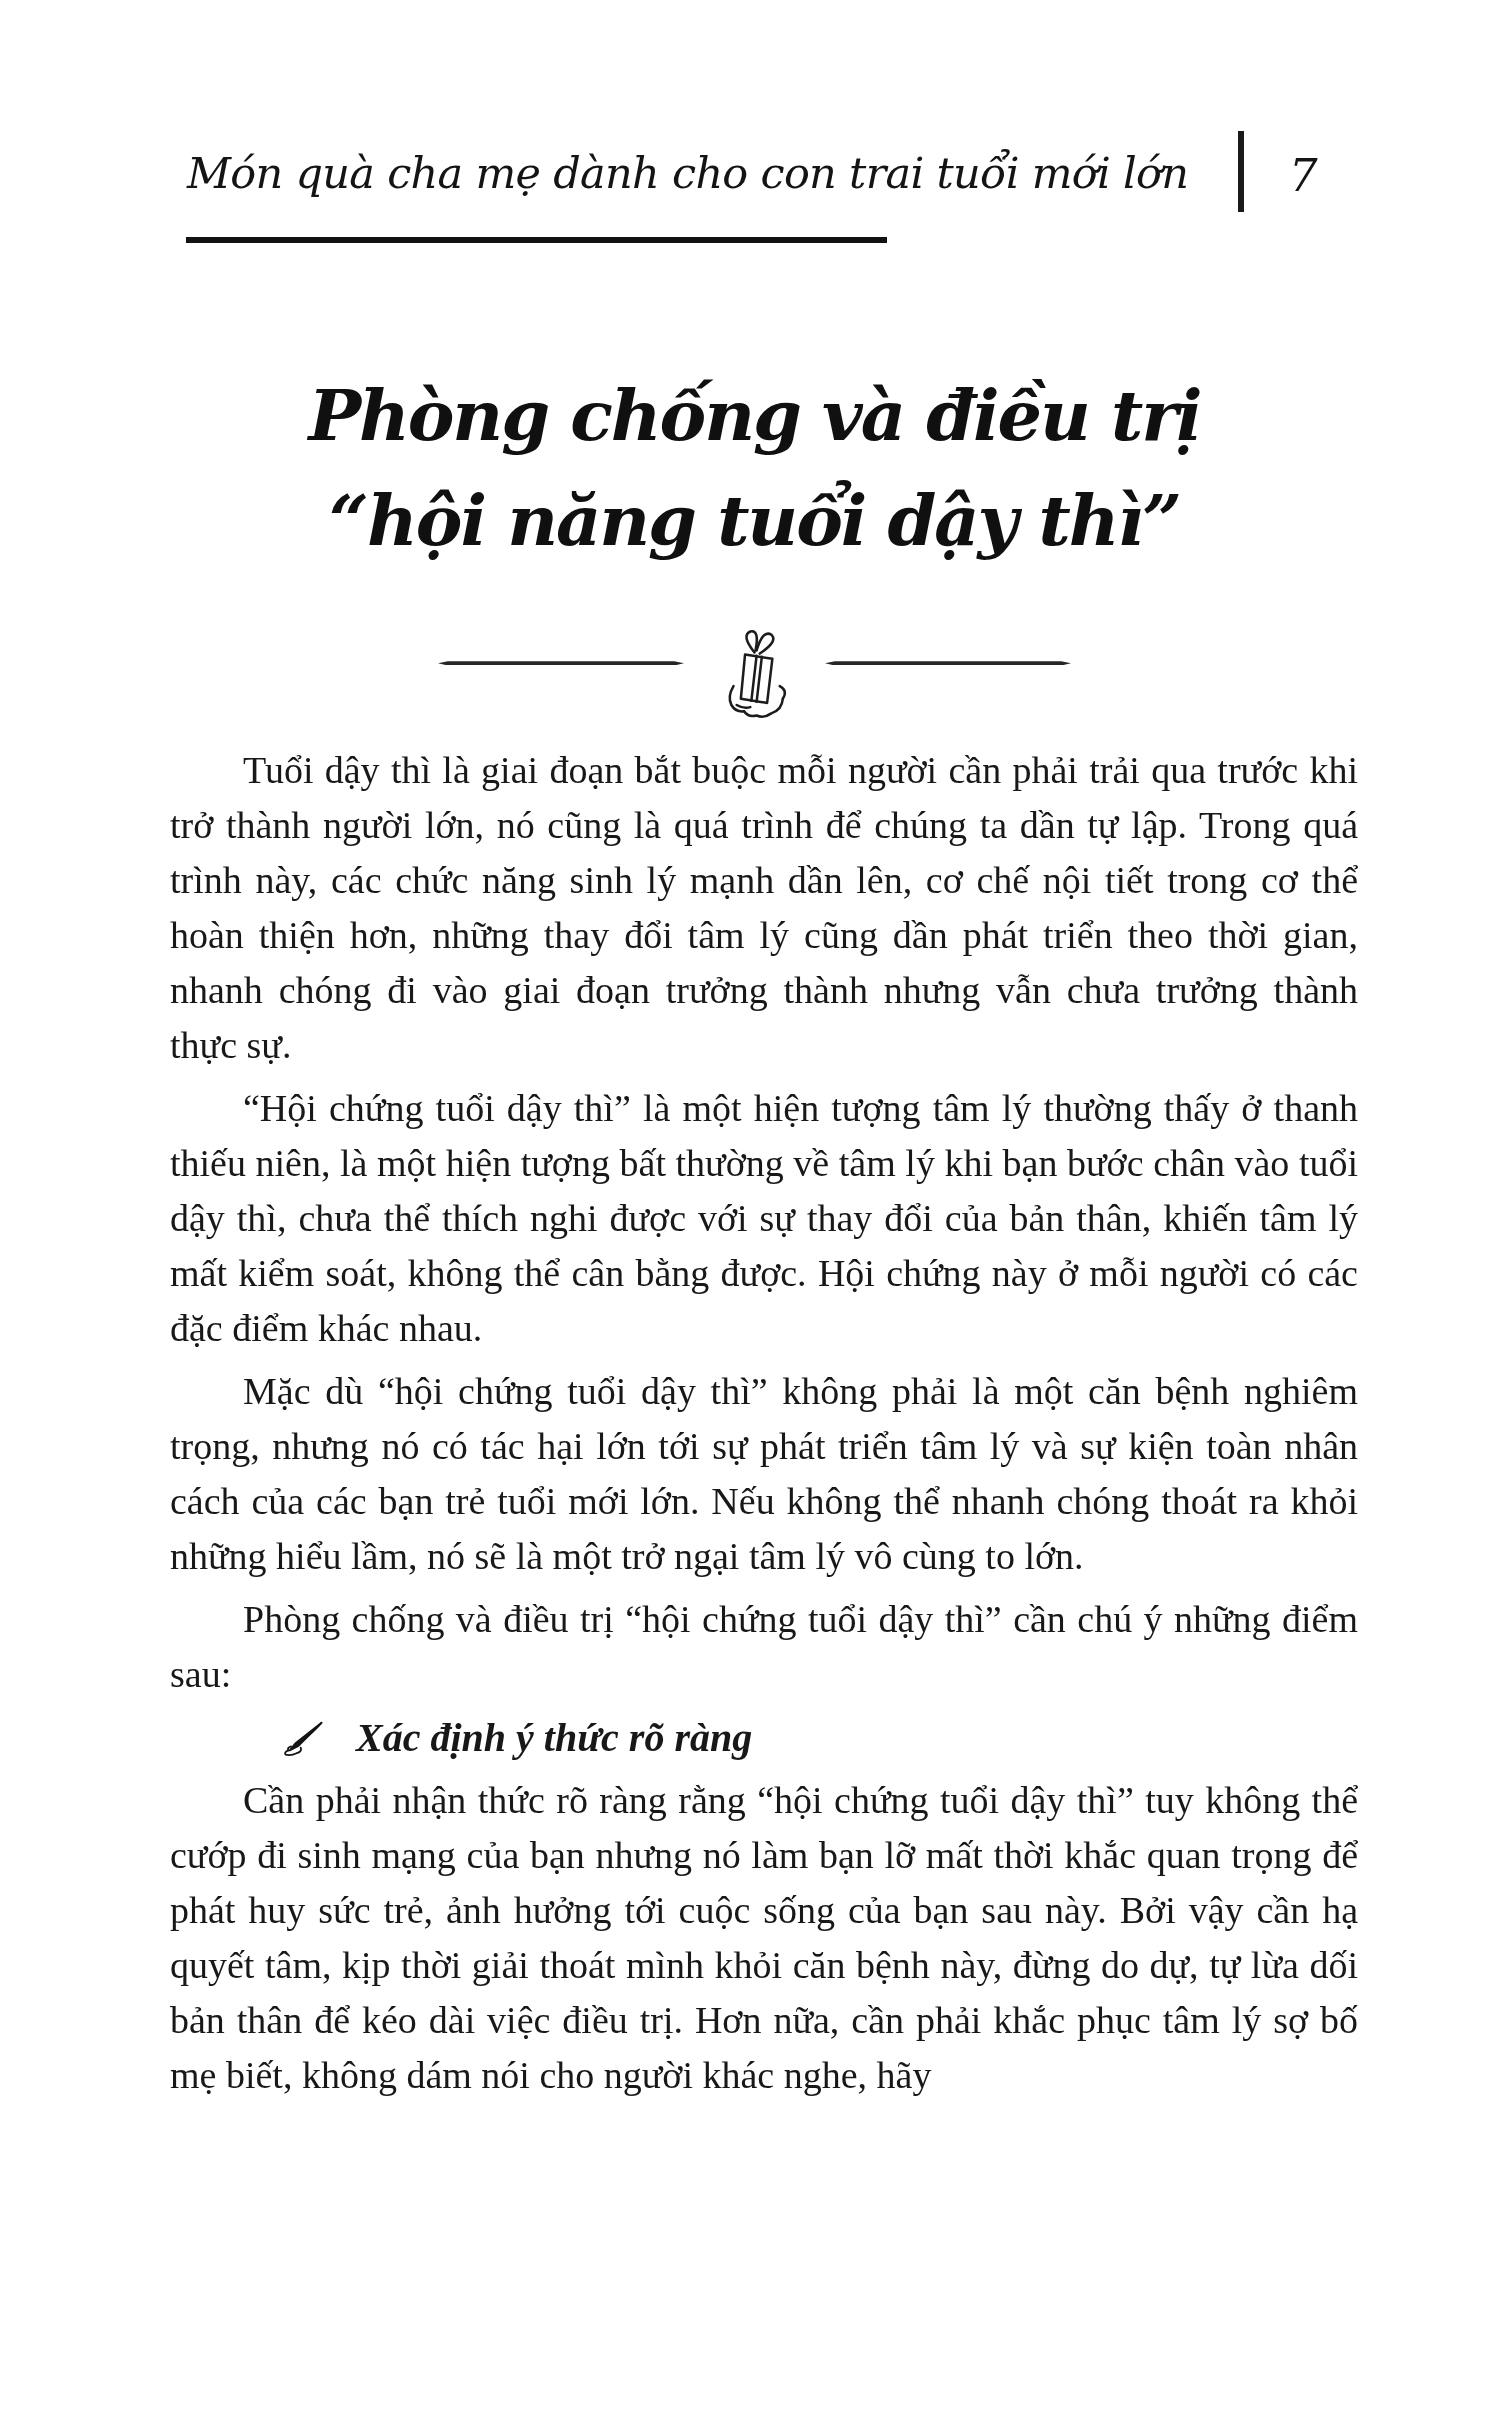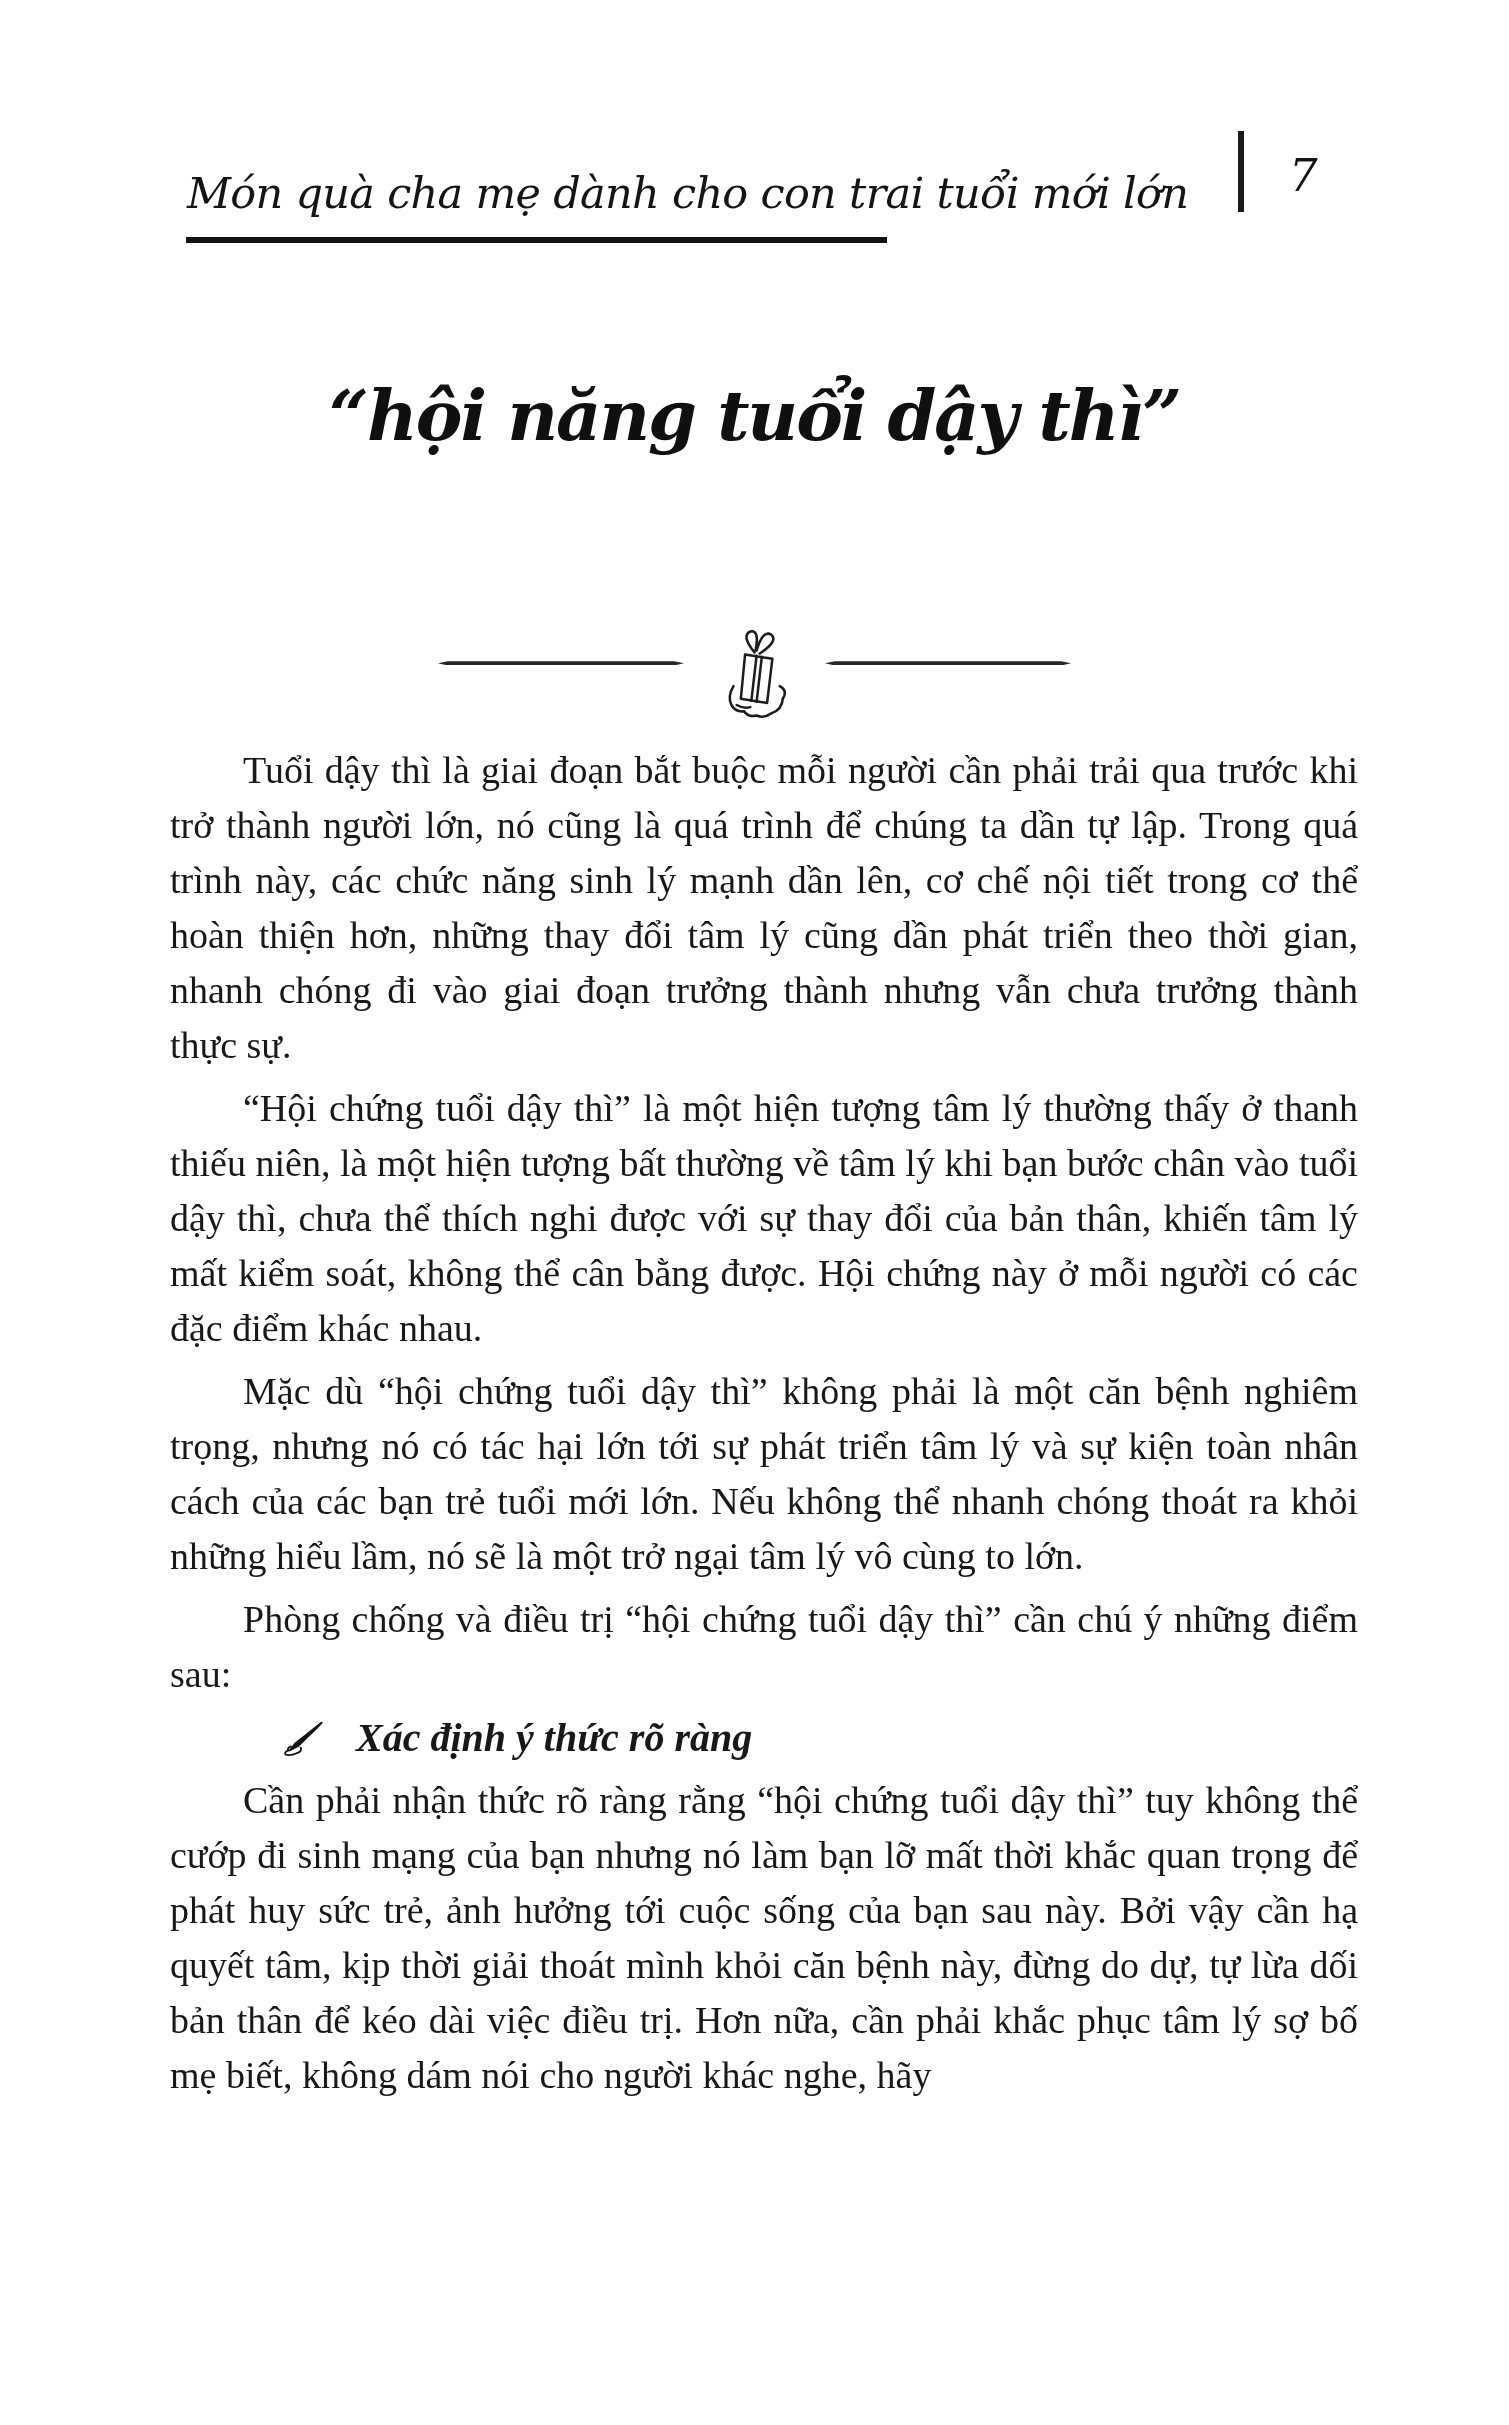--- a/index.html
+++ b/index.html
@@ -7,21 +7,21 @@
     position:relative;
     width:1509px;height:2426px;
     background:#ffffff;
     color:#161616;
     font-family:"Liberation Serif", serif;
     overflow:hidden;
   }
 
   
   .running-title{
-    position:absolute;left:187px;top:168px;
+    position:absolute;left:187px;top:148px;
     font-family:"DejaVu Serif", serif;
     font-style:italic;
     font-size:43px;
     letter-spacing:-0.7px;
     white-space:nowrap;
     color:#141414;
   }
   .head-rule{
     position:absolute;left:186px;top:237px;
     width:701px;height:6.3px;background:#121212;
@@ -84,20 +84,21 @@
 <body>
 
 <div class="page">
 
   <div class="running-title">Món quà cha mẹ dành cho con trai tuổi mới lớn</div>
   <div class="head-rule"></div>
   <div class="head-vbar"></div>
   <div class="page-number">7</div>
 
   <div class="chapter-title">
+    <div>Phòng chống và điều trị</div>
     <div>“hội năng tuổi dậy thì”</div>
   </div>
 
   <div class="divider">
     <span class="divider-line"></span>
     <span class="divider-icon">
       <svg width="105" height="105" viewBox="0 0 100 100" fill="none" stroke="#1c1c1c" stroke-width="2.4" stroke-linecap="round" stroke-linejoin="round">
 
         <path d="M41 32 L67 36 L62 78 L37 74 Z"></path>
         <path d="M52 33 L47 76"></path>

